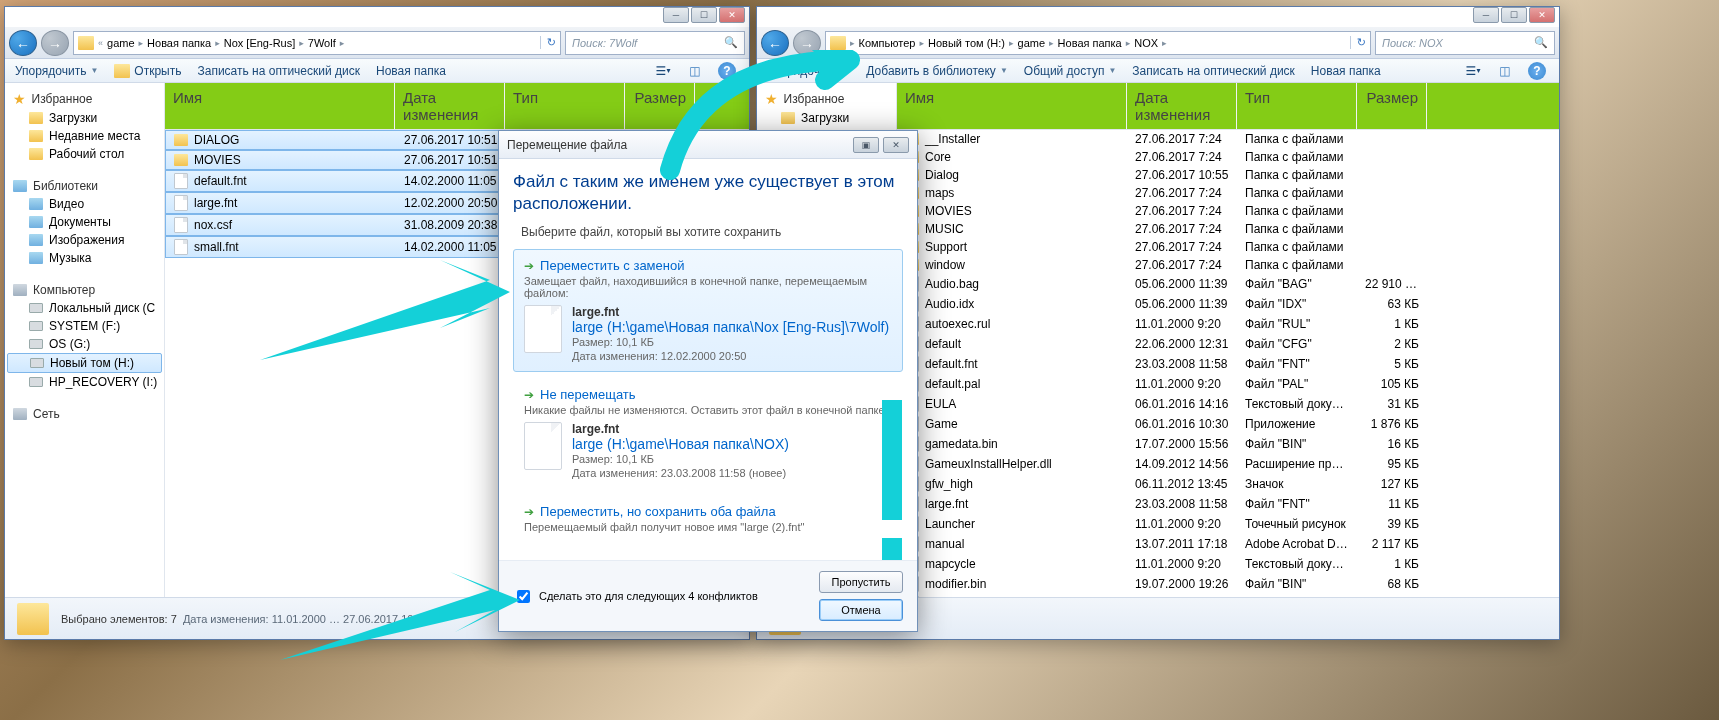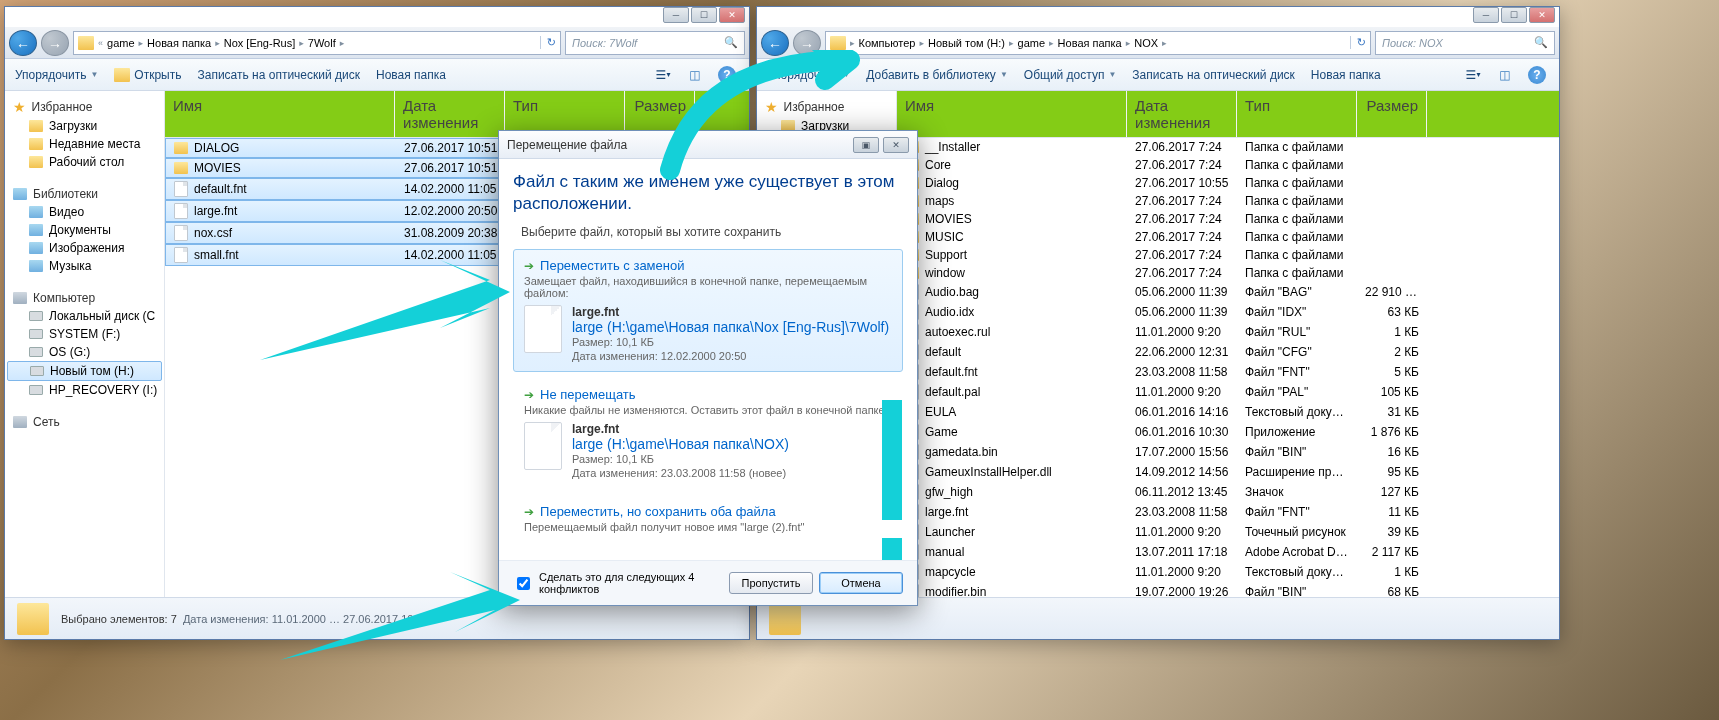--- a/index.html
+++ b/index.html
@@ -16,21 +16,21 @@
   .nav-btn { width: 28px; height: 26px; border-radius: 50%; background: radial-gradient(circle at 30% 30%, #4fa8e8, #1a70c0); border: 1px solid #2a6090; display: flex; align-items: center; justify-content: center; color: #fff; font-size: 14px; cursor: pointer; }
   .nav-btn.disabled { background: radial-gradient(circle at 30% 30%, #c0c8d0, #98a4b2); border-color: #8894a2; }
   .breadcrumb { flex: 1; height: 24px; background: #fff; border: 1px solid #a0b0c8; display: flex; align-items: center; padding: 0 4px; font-size: 11px; gap: 2px; overflow: hidden; }
   .bc-folder-icon { width: 16px; height: 14px; background: linear-gradient(#fde79b,#f2c24f); border-radius: 1px; flex-shrink: 0; }
   .bc-seg { display: flex; align-items: center; gap: 2px; cursor: pointer; white-space: nowrap; }
   .bc-arrow { color: #8090a0; font-size: 9px; padding: 0 2px; }
   .bc-refresh { border-left: 1px solid #c0cde0; padding-left: 6px; margin-left: auto; }
   .search-box { width: 180px; height: 24px; background: #fff; border: 1px solid #a0b0c8; display: flex; align-items: center; padding: 0 6px; font-size: 11px; color: #8898a8; font-style: italic; }
   .search-box .mag { margin-left: auto; font-style: normal; color: #6080c0; }
 
-  .toolbar { height: 32px; background: linear-gradient(#f8fbfd,#e8f0f8); border-bottom: 1px solid #d0dae8; display: flex; align-items: center; padding: 0 10px; gap: 16px; font-size: 12px; color: #1a4878; }
+  .toolbar { height: 24px; background: linear-gradient(#f8fbfd,#e8f0f8); border-bottom: 1px solid #d0dae8; display: flex; align-items: center; padding: 0 10px; gap: 16px; font-size: 12px; color: #1a4878; }
   .tool-item { cursor: pointer; display: flex; align-items: center; gap: 4px; }
   .tool-item .drop { font-size: 8px; color: #6080a0; }
   .tool-icon { width: 16px; height: 14px; background: linear-gradient(#fde79b,#f2c24f); border-radius: 1px; }
   .tool-right { margin-left: auto; display: flex; gap: 8px; align-items: center; }
   .tool-iconbtn { width: 24px; height: 22px; border: 1px solid transparent; display: flex; align-items: center; justify-content: center; cursor: pointer; border-radius: 2px; }
   .help-icon { width: 18px; height: 18px; border-radius: 50%; background: radial-gradient(#6bb0f0,#3a88d0); color: #fff; font-size: 12px; display:flex;align-items:center;justify-content:center; font-weight:bold; }
 
   .content-area { flex: 1; display: flex; overflow: hidden; }
   .nav-pane { width: 160px; background: #fff; border-right: 1px solid #e0e6ee; overflow-y: auto; padding: 6px 0; font-size: 12px; }
   .nav-group { margin-bottom: 14px; }
@@ -73,21 +73,21 @@
   .dlg-opt-title .arr { color: #40a040; font-size: 12px; }
   .dlg-opt-desc { color: #666; font-size: 11px; margin-top: 2px; }
   .dlg-file-block { display: flex; gap: 10px; margin-top: 6px; }
   .dlg-file-thumb { width: 38px; height: 48px; background: #fff; border: 1px solid #d0d6de; border-radius: 2px; position: relative; }
   .dlg-file-thumb::after { content:''; position:absolute; top:0; right:0; width:10px; height:10px; background: linear-gradient(135deg,#f0f2f5 50%, transparent 50%); }
   .dlg-file-info b { color: #333; }
   .dlg-file-info .path { color: #0066cc; font-size: 14px; }
   .dlg-file-info .meta { color: #666; font-size: 11px; }
   .dialog-footer { padding: 10px 14px; display: flex; align-items: center; border-top: 1px solid #e6ecf4; background: #f4f7fb; }
   .dialog-footer label { display:flex; align-items:center; gap:6px; font-size: 11px; }
-  .dlg-buttons { margin-left: auto; display: flex; flex-direction: row; gap: 6px; }
+  .dlg-buttons { margin-left: auto; display: flex; flex-direction: column; gap: 6px; }
   .dlg-btn { min-width: 84px; height: 22px; background: linear-gradient(#fdfdfe,#e4e9f0); border: 1px solid #8a9ab0; border-radius: 3px; font-size: 11px; cursor: pointer; }
   .dlg-btn.primary { border-color: #4a90d8; box-shadow: 0 0 0 1px #9acdf8 inset; background: linear-gradient(#f0f8ff,#d8ecff); }
 
   
   .annot { position: absolute; z-index: 200; pointer-events: none; }
 </style>
 </head>
 <body>
 
 <div class="explorer-window" style="left:4px; top:6px; width:746px; height:634px;">

